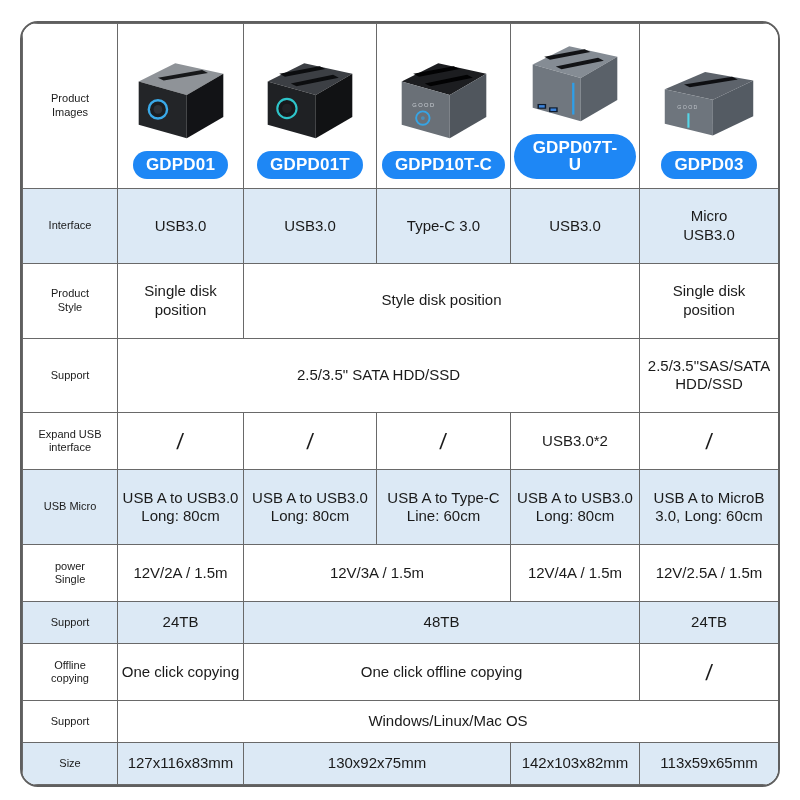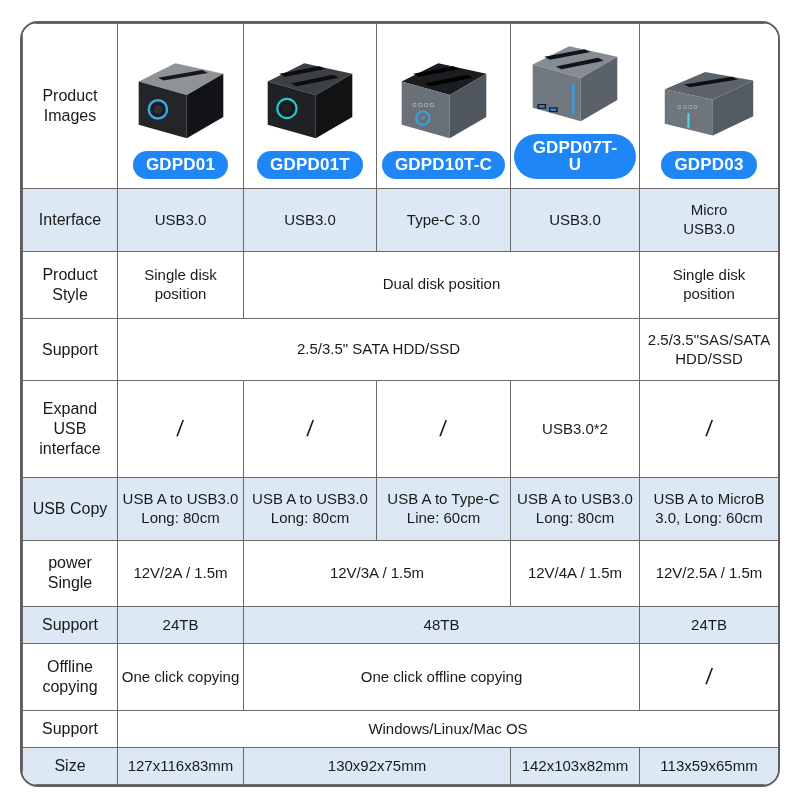--- a/index.html
+++ b/index.html
@@ -25,21 +25,21 @@
     vertical-align: middle;
     font-size: 15px;
     font-weight: normal;
     padding: 2px 3px;
     line-height: 1.25;
   }
   .t { white-space: pre-line; display: inline-block; }
   .row-blue  { background: #dce9f5; }
   .row-plain { background: #ffffff; }
   .header-row td { vertical-align: bottom; padding-bottom: 9px; }
-  .lbl { font-size: 16px; }
+  .lbl { font-size: 11px; }
   .slash { font-size: 22px; font-weight: normal; transform: skewX(-6deg); }
 
   .prod-cell { position: relative; text-align: center; }
   .prod-img { height: 104px; display: flex; align-items: center; justify-content: center; margin-bottom: 4px; }
   .prod-img svg { display: block; }
   .badge {
     display: inline-block;
     background: #1e87f5;
     color: #ffffff;
     font-weight: bold;
@@ -147,41 +147,41 @@
           <td><span class="t">Type-C 3.0</span></td>
           <td><span class="t">USB3.0</span></td>
           <td><span class="t">Micro
 USB3.0</span></td>
         </tr>
         <tr class="row-plain">
     <th class="lbl"><span class="t">Product
 Style</span></th>
           <td><span class="t">Single disk
 position</span></td>
-          <td colspan="3"><span class="t">Dual disk position</span></td>
+          <td colspan="3"><span class="t">Style disk position</span></td>
           <td><span class="t">Single disk
 position</span></td>
         </tr>
         <tr class="row-plain">
     <th class="lbl"><span class="t">Support</span></th>
           <td colspan="4"><span class="t">2.5/3.5" SATA HDD/SSD</span></td>
           <td><span class="t">2.5/3.5"SAS/SATA
 HDD/SSD</span></td>
         </tr>
         <tr class="row-plain">
     <th class="lbl"><span class="t">Expand USB
 interface</span></th>
           <td><span class="t slash">/</span></td>
           <td><span class="t slash">/</span></td>
           <td><span class="t slash">/</span></td>
           <td><span class="t">USB3.0*2</span></td>
           <td><span class="t slash">/</span></td>
         </tr>
         <tr class="row-blue">
-    <th class="lbl"><span class="t">USB Copy</span></th>
+    <th class="lbl"><span class="t">USB Micro</span></th>
           <td><span class="t">USB A to USB3.0
 Long: 80cm</span></td>
           <td><span class="t">USB A to USB3.0
 Long: 80cm</span></td>
           <td><span class="t">USB A to Type-C
 Line: 60cm</span></td>
           <td><span class="t">USB A to USB3.0
 Long: 80cm</span></td>
           <td><span class="t">USB A to MicroB
 3.0, Long: 60cm</span></td>

